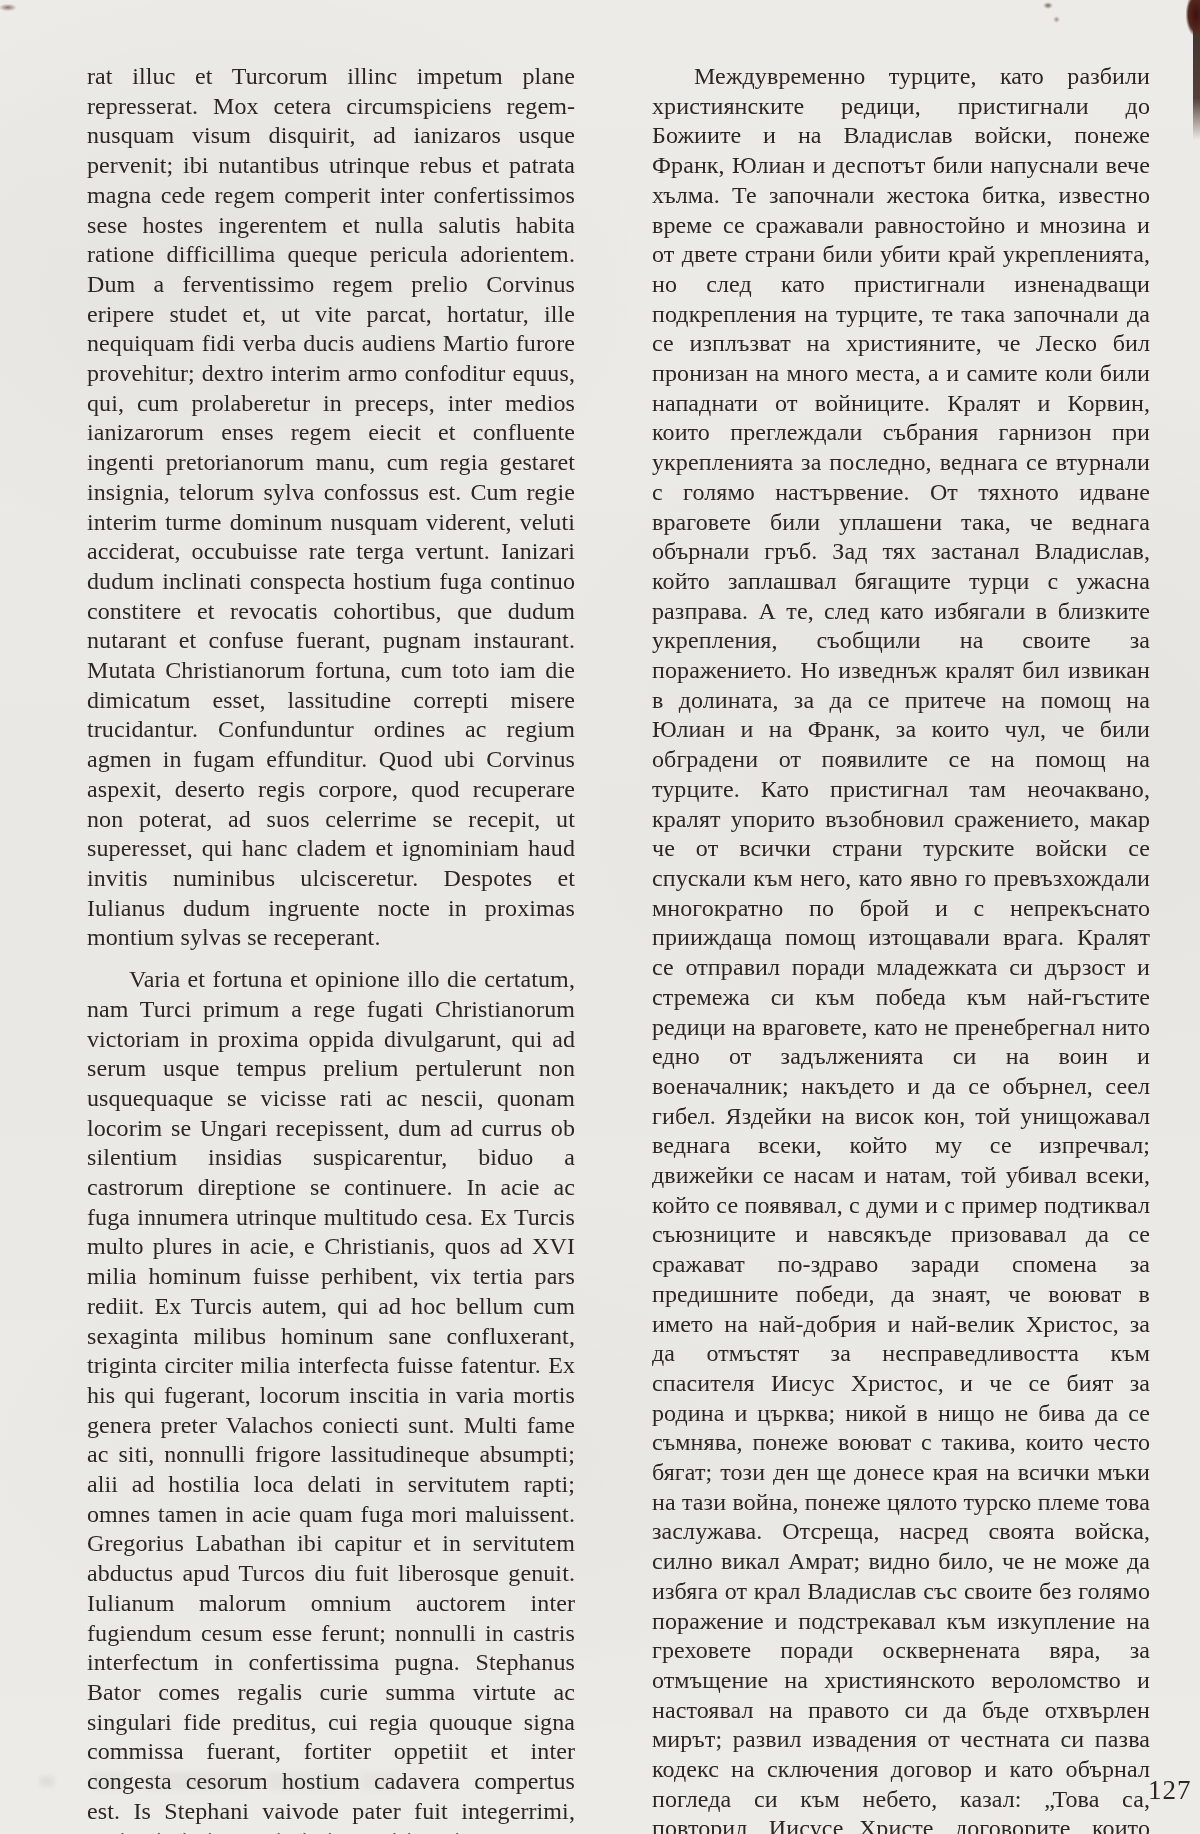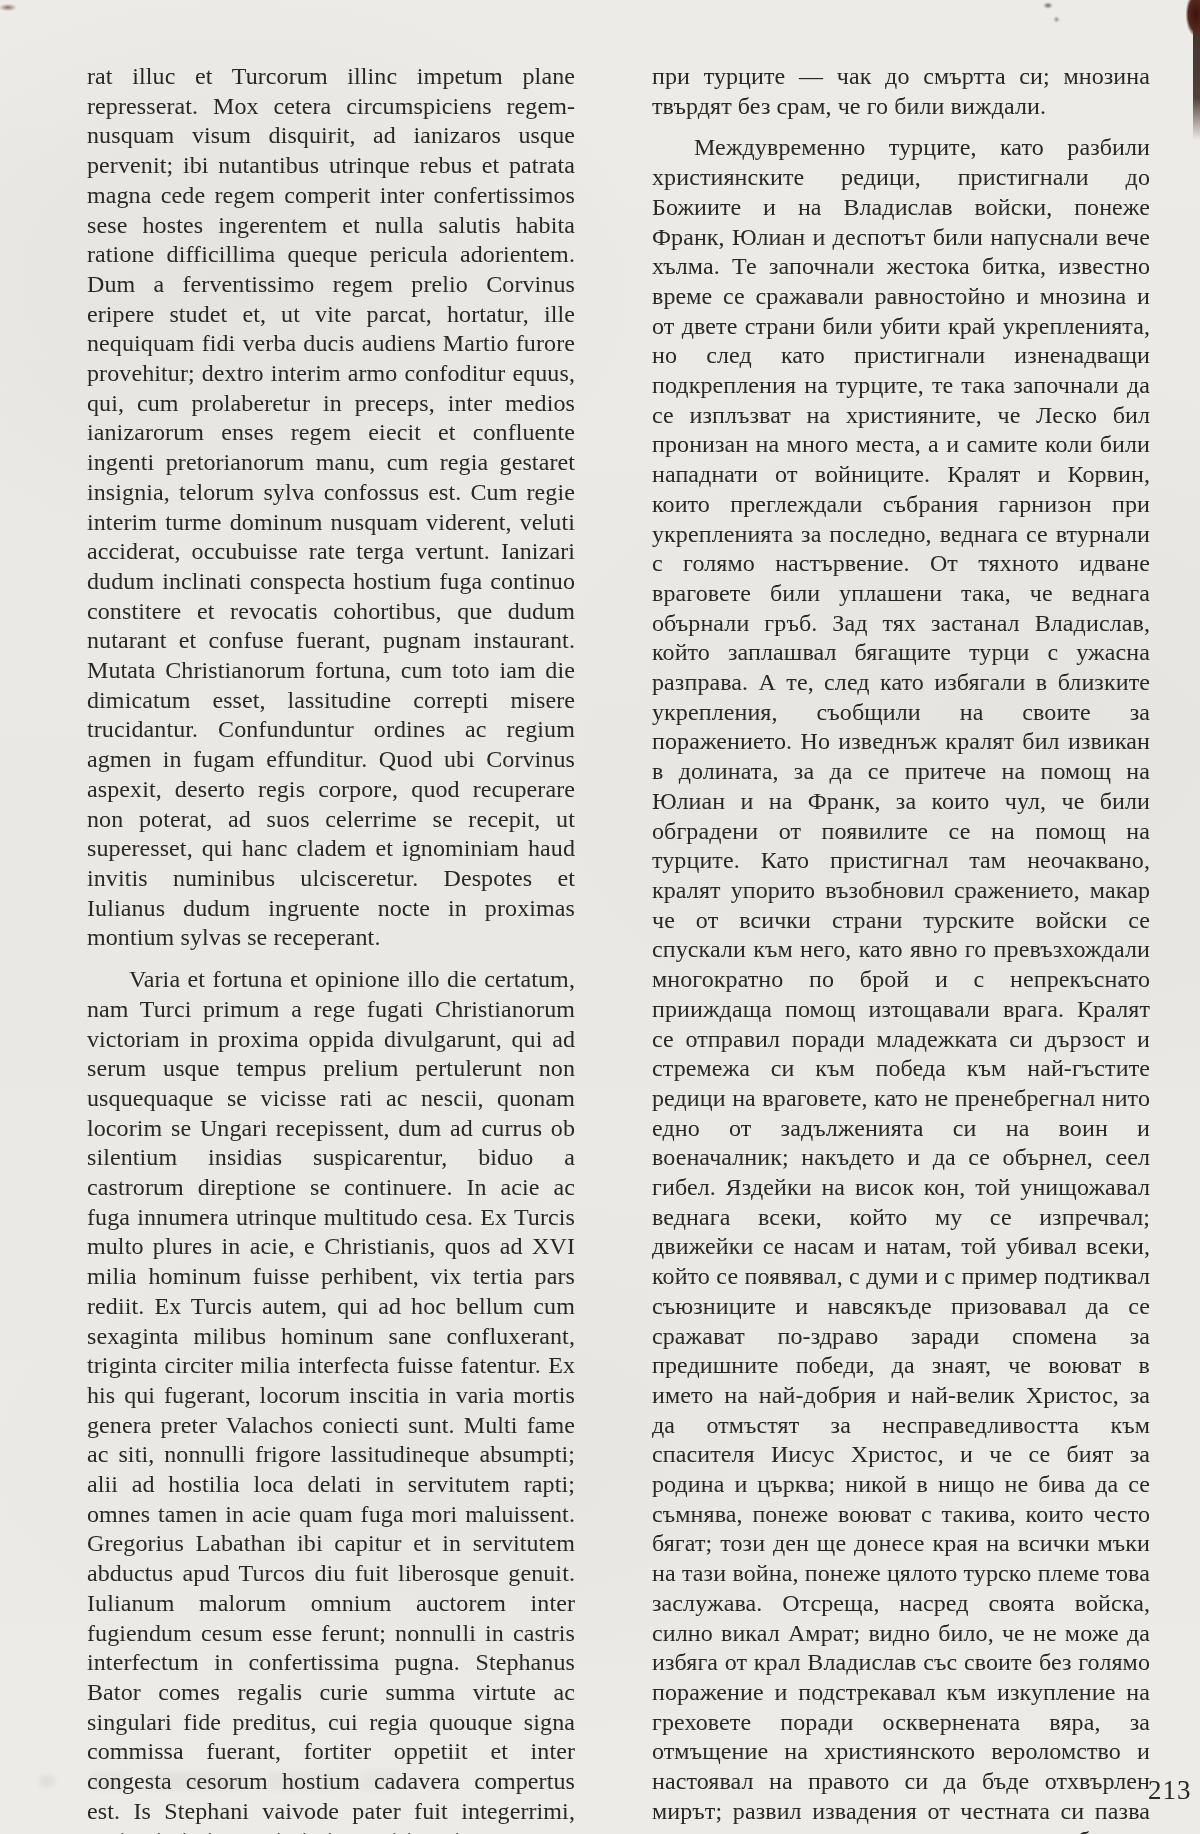--- a/index.html
+++ b/index.html
@@ -76,25 +76,24 @@
 <body>
 
 <div class="page">
 
   <div class="col col-left">
     <p>rat illuc et Turcorum illinc impetum plane represserat. Mox cetera circumspiciens regem-nusquam visum disquirit, ad ianizaros usque pervenit; ibi nutantibus utrinque rebus et patrata magna cede regem comperit inter confertissimos sese hostes ingerentem et nulla salutis habita ratione difficillima queque pericula adorientem. Dum a ferventissimo regem prelio Corvinus eripere studet et, ut vite parcat, hortatur, ille nequiquam fidi verba ducis audiens Martio furore provehitur; dextro interim armo confoditur equus, qui, cum prolaberetur in preceps, inter medios ianizarorum enses regem eiecit et confluente ingenti pretorianorum manu, cum regia gestaret insignia, telorum sylva confossus est. Cum regie interim turme dominum nusquam viderent, veluti acciderat, occubuisse rate terga vertunt. Ianizari dudum inclinati conspecta hostium fuga continuo constitere et revocatis cohortibus, que dudum nutarant et confuse fuerant, pugnam instaurant. Mutata Christianorum fortuna, cum toto iam die dimicatum esset, lassitudine correpti misere trucidantur. Confunduntur ordines ac regium agmen in fugam effunditur. Quod ubi Corvinus aspexit, deserto regis corpore, quod recuperare non poterat, ad suos celerrime se recepit, ut superesset, qui hanc cladem et ignominiam haud invitis numinibus ulcisceretur. Despotes et Iulianus dudum ingruente nocte in proximas montium sylvas se receperant.</p>
     <p class="indented">Varia et fortuna et opinione illo die certatum, nam Turci primum a rege fugati Christianorum victoriam in proxima oppida divulgarunt, qui ad serum usque tempus prelium pertulerunt non usquequaque se vicisse rati ac nescii, quonam locorim se Ungari recepissent, dum ad currus ob silentium insidias suspicarentur, biduo a castrorum direptione se continuere. In acie ac fuga innumera utrinque multitudo cesa. Ex Turcis multo plures in acie, e Christianis, quos ad XVI milia hominum fuisse perhibent, vix tertia pars rediit. Ex Turcis autem, qui ad hoc bellum cum sexaginta milibus hominum sane confluxerant, triginta circiter milia interfecta fuisse fatentur. Ex his qui fugerant, locorum inscitia in varia mortis genera preter Valachos coniecti sunt. Multi fame ac siti, nonnulli frigore lassitudineque absumpti; alii ad hostilia loca delati in servitutem rapti; omnes tamen in acie quam fuga mori maluissent. Gregorius Labathan ibi capitur et in servitutem abductus apud Turcos diu fuit liberosque genuit. Iulianum malorum omnium auctorem inter fugiendum cesum esse ferunt; nonnulli in castris interfectum in confertissima pugna. Stephanus Bator comes regalis curie summa virtute ac singulari fide preditus, cui regia quouque signa commissa fuerant, fortiter oppetiit et inter congesta cesorum hostium cadavera compertus est. Is Stephani vaivode pater fuit integerrimi, sapientissimi severissimique viri, qui tempestate nostra multo felicius cum Turcis in Transylvania certavit ac una cum Paulo Kinisio collega, ut cumulatissimis patri parentaret inferiis, sexaginta hostium milia interfecisse dicitur. Hic etiam Henricus vaivoda Themesii filius desideralus est. Miserrimus in sequenti nocte sauciorum ululatus in ea planitie collibusque proximis auditi, qui mutilati letalique</p>
   </div>
 
   <div class="col col-right">
-    <p>при турците — чак до смъртта си; мнозина твърдят без срам, че го били виждали.</p>
     <p class="indented">Междувременно турците, като разбили християнските редици, пристигнали до Божиите и на Владислав войски, понеже Франк, Юлиан и деспотът били напуснали вече хълма. Те започнали жестока битка, известно време се сражавали равностойно и мнозина и от двете страни били убити край укрепленията, но след като пристигнали изненадващи подкрепления на турците, те така започнали да се изплъзват на християните, че Леско бил пронизан на много места, а и самите коли били нападнати от войниците. Кралят и Корвин, които преглеждали събрания гарнизон при укрепленията за последно, веднага се втурнали с голямо настървение. От тяхното идване враговете били уплашени така, че веднага обърнали гръб. Зад тях застанал Владислав, който заплашвал бягащите турци с ужасна разправа. А те, след като избягали в близките укрепления, съобщили на своите за поражението. Но изведнъж кралят бил извикан в долината, за да се притече на помощ на Юлиан и на Франк, за които чул, че били обградени от появилите се на помощ на турците. Като пристигнал там неочаквано, кралят упорито възобновил сражението, макар че от всички страни турските войски се спускали към него, като явно го превъзхождали многократно по брой и с непрекъснато прииждаща помощ изтощавали врага. Кралят се отправил поради младежката си дързост и стремежа си към победа към най-гъстите редици на враговете, като не пренебрегнал нито едно от задълженията си на воин и военачалник; накъдето и да се обърнел, сеел гибел. Яздейки на висок кон, той унищожавал веднага всеки, който му се изпречвал; движейки се насам и натам, той убивал всеки, който се появявал, с думи и с пример подтиквал съюзниците и навсякъде призовавал да се сражават по-здраво заради спомена за предишните победи, да знаят, че воюват в името на най-добрия и най-велик Христос, за да отмъстят за несправедливостта към спасителя Иисус Христос, и че се бият за родина и църква; никой в нищо не бива да се съмнява, понеже воюват с такива, които често бягат; този ден ще донесе края на всички мъки на тази война, понеже цялото турско племе това заслужава. Отсреща, насред своята войска, силно викал Амрат; видно било, че не може да избяга от крал Владислав със своите без голямо поражение и подстрекавал към изкупление на греховете поради осквернената вяра, за отмъщение на християнското вероломство и настоявал на правото си да бъде отхвърлен мирът; развил извадения от честната си пазва кодекс на сключения договор и като обърнал погледа си към небето, казал: „Това са, повторил, Иисусе Христе, договорите, които твоите християни сключиха с мен; кълнат се в святото ти име и нарушават дадената в Теб клетва,</p>
   </div>
 
-  <div class="page-number">213</div>
+  <div class="page-number">127</div>
 
   <div class="edge-strip"></div>
   <div class="corner-mark-right"></div>
   <div class="corner-mark-left"></div>
   <div class="speck-a"></div>
   <div class="speck-b"></div>
   <div class="ghost-text"></div>
   <div class="ghost-dot"></div>
 
 </div>

